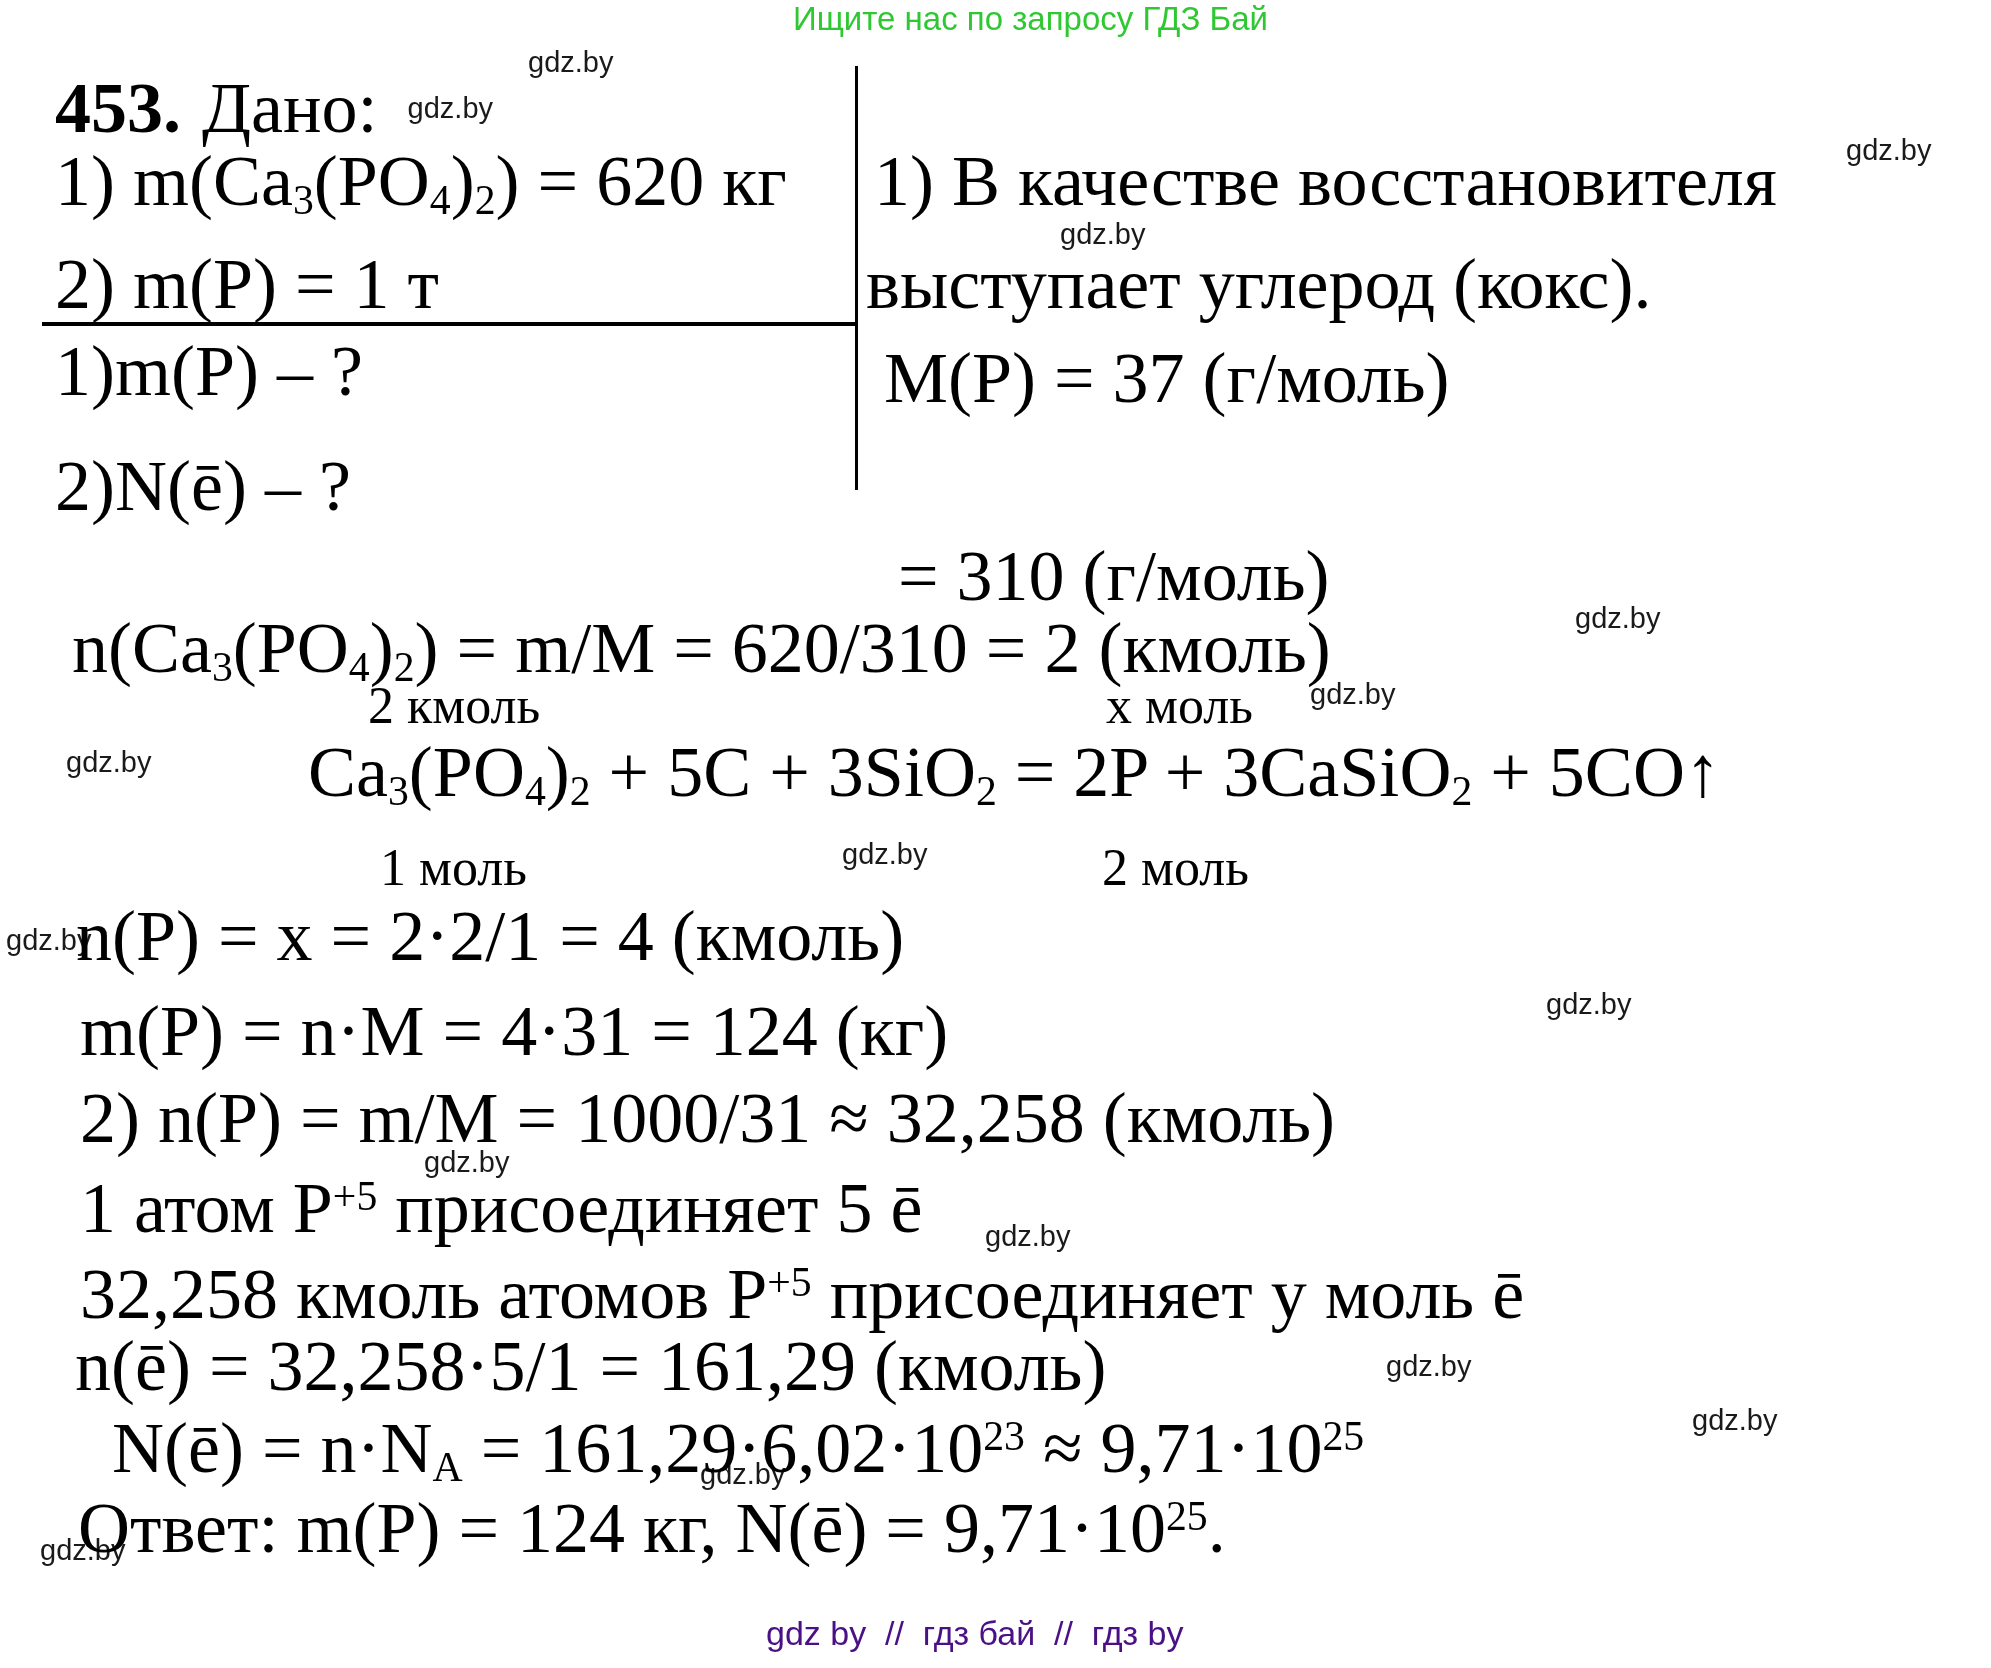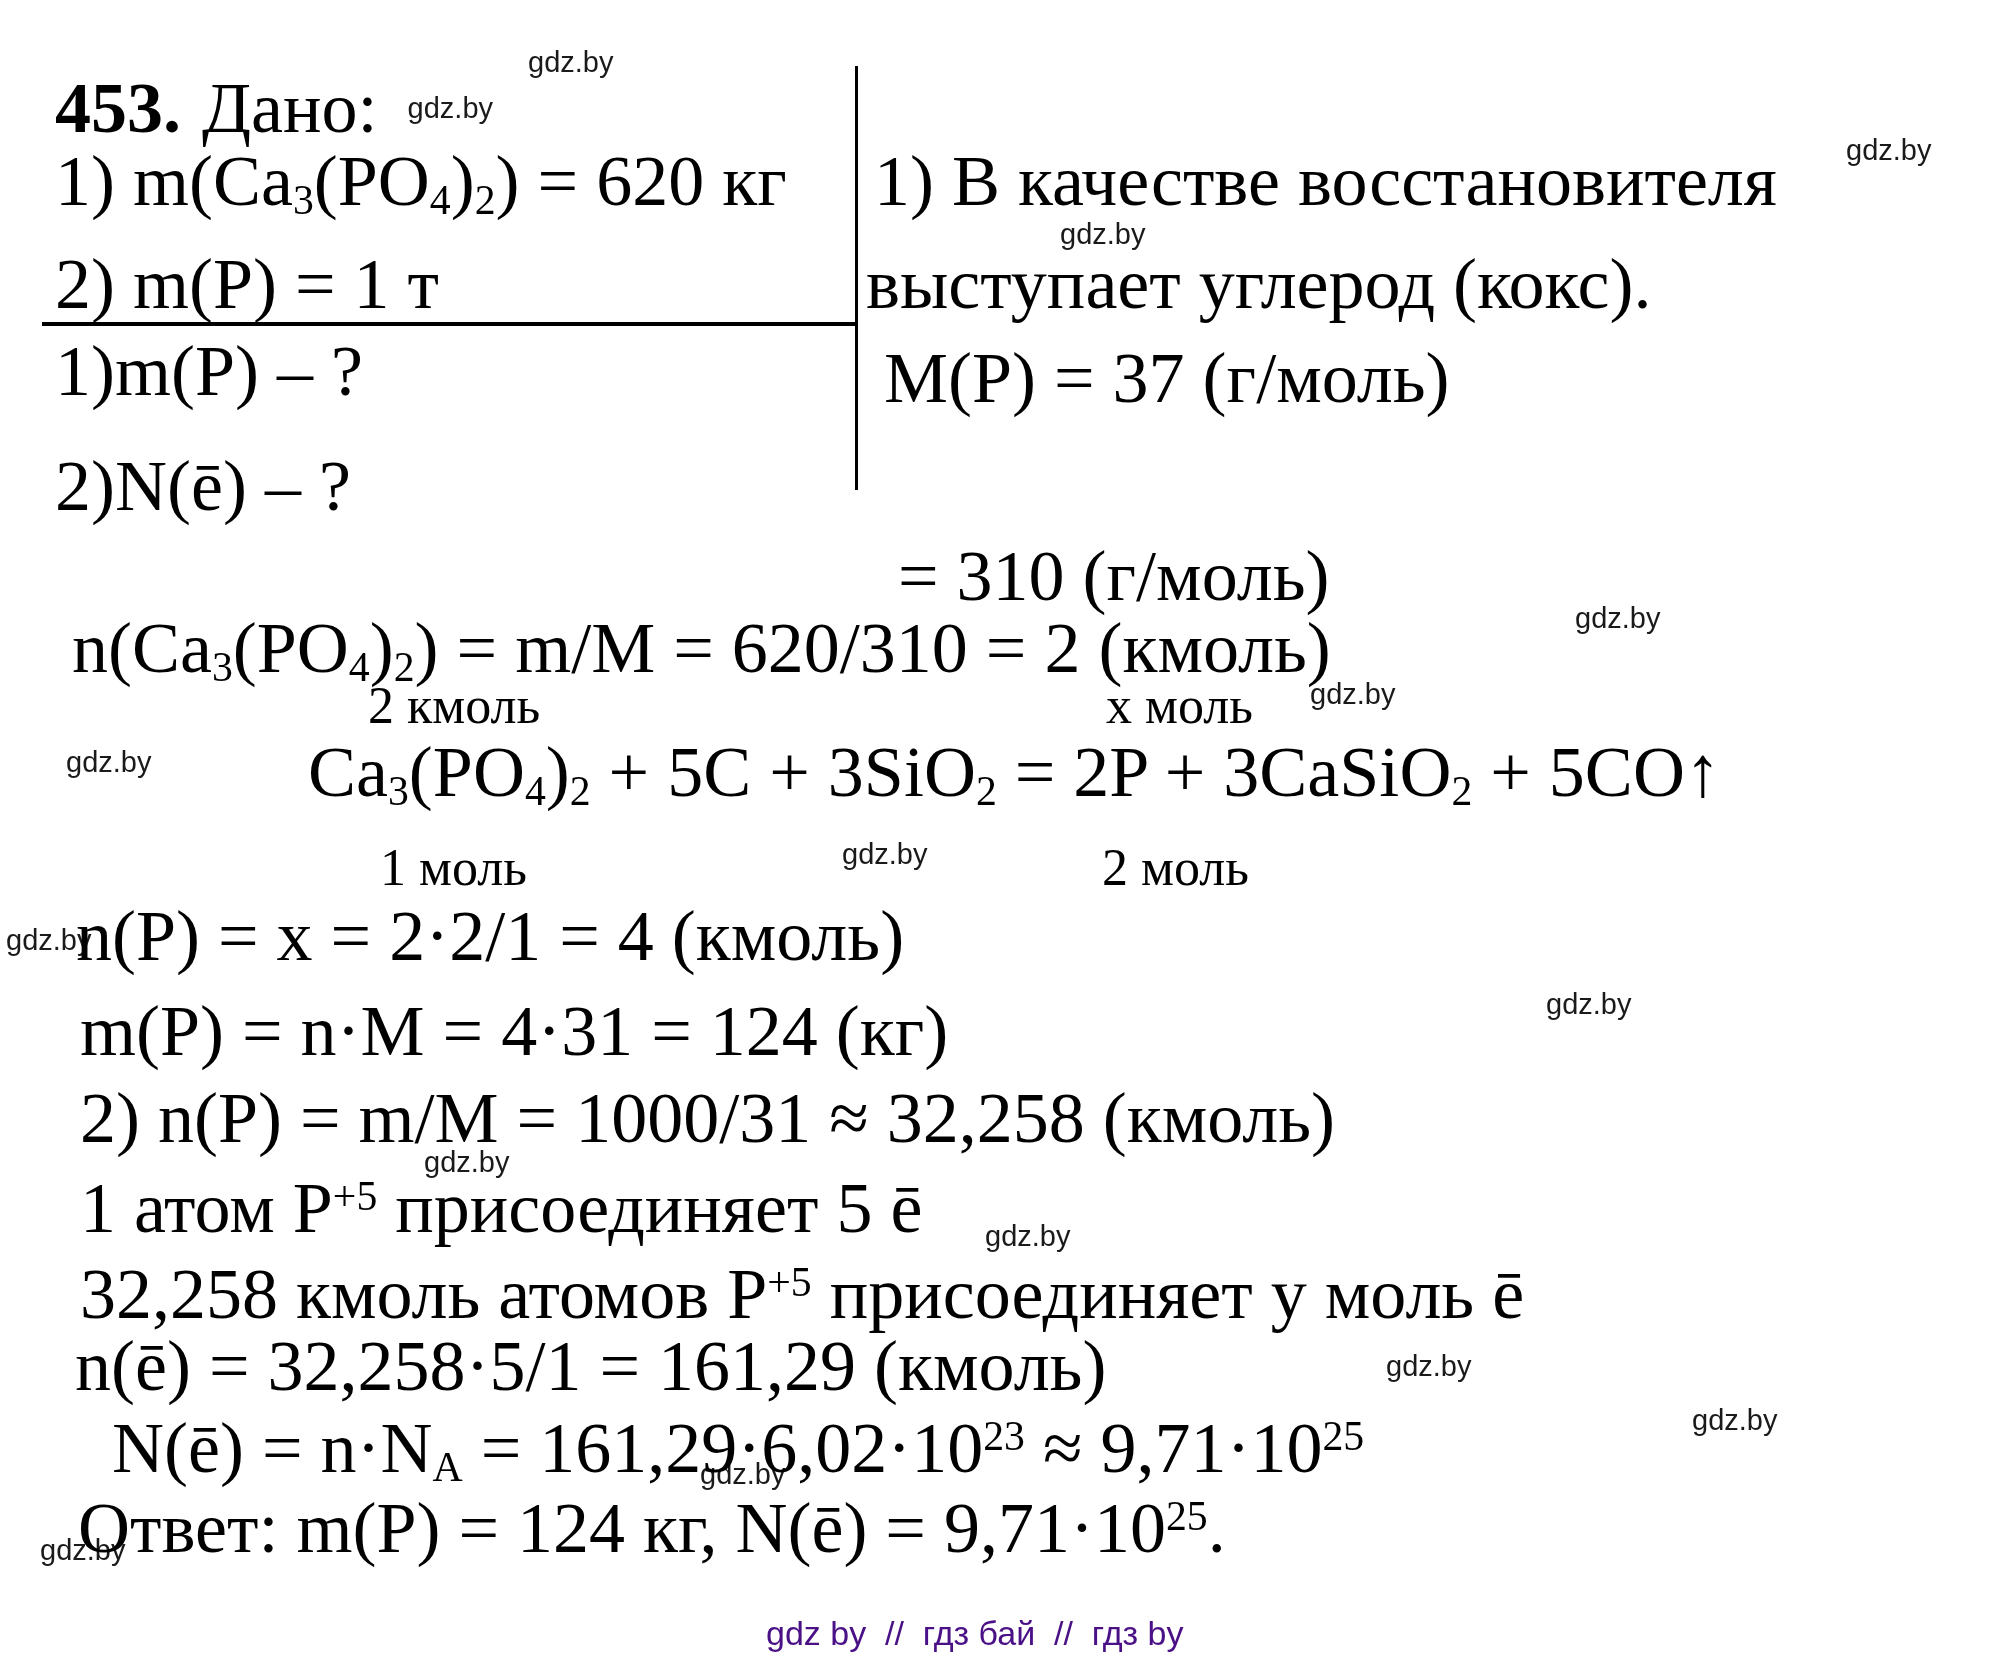--- a/index.html
+++ b/index.html
@@ -79,20 +79,21 @@
       width: 816px;
       height: 4px;
       background: #000000;
     }
   </style>
 </head>
 <body>
 
 <div class="page">
 
+  <div class="promo">Ищите нас по запросу ГДЗ Бай</div>
 
   <div class="wm" style="left:528px; top:48px;">gdz.by</div>
   <div class="wm" style="left:1846px; top:136px;">gdz.by</div>
   <div class="wm" style="left:1060px; top:220px;">gdz.by</div>
   <div class="wm" style="left:1575px; top:604px;">gdz.by</div>
   <div class="wm" style="left:1310px; top:680px;">gdz.by</div>
   <div class="wm" style="left:66px; top:748px;">gdz.by</div>
   <div class="wm" style="left:842px; top:840px;">gdz.by</div>
   <div class="wm" style="left:6px; top:926px;">gdz.by</div>
   <div class="wm" style="left:1546px; top:990px;">gdz.by</div>

